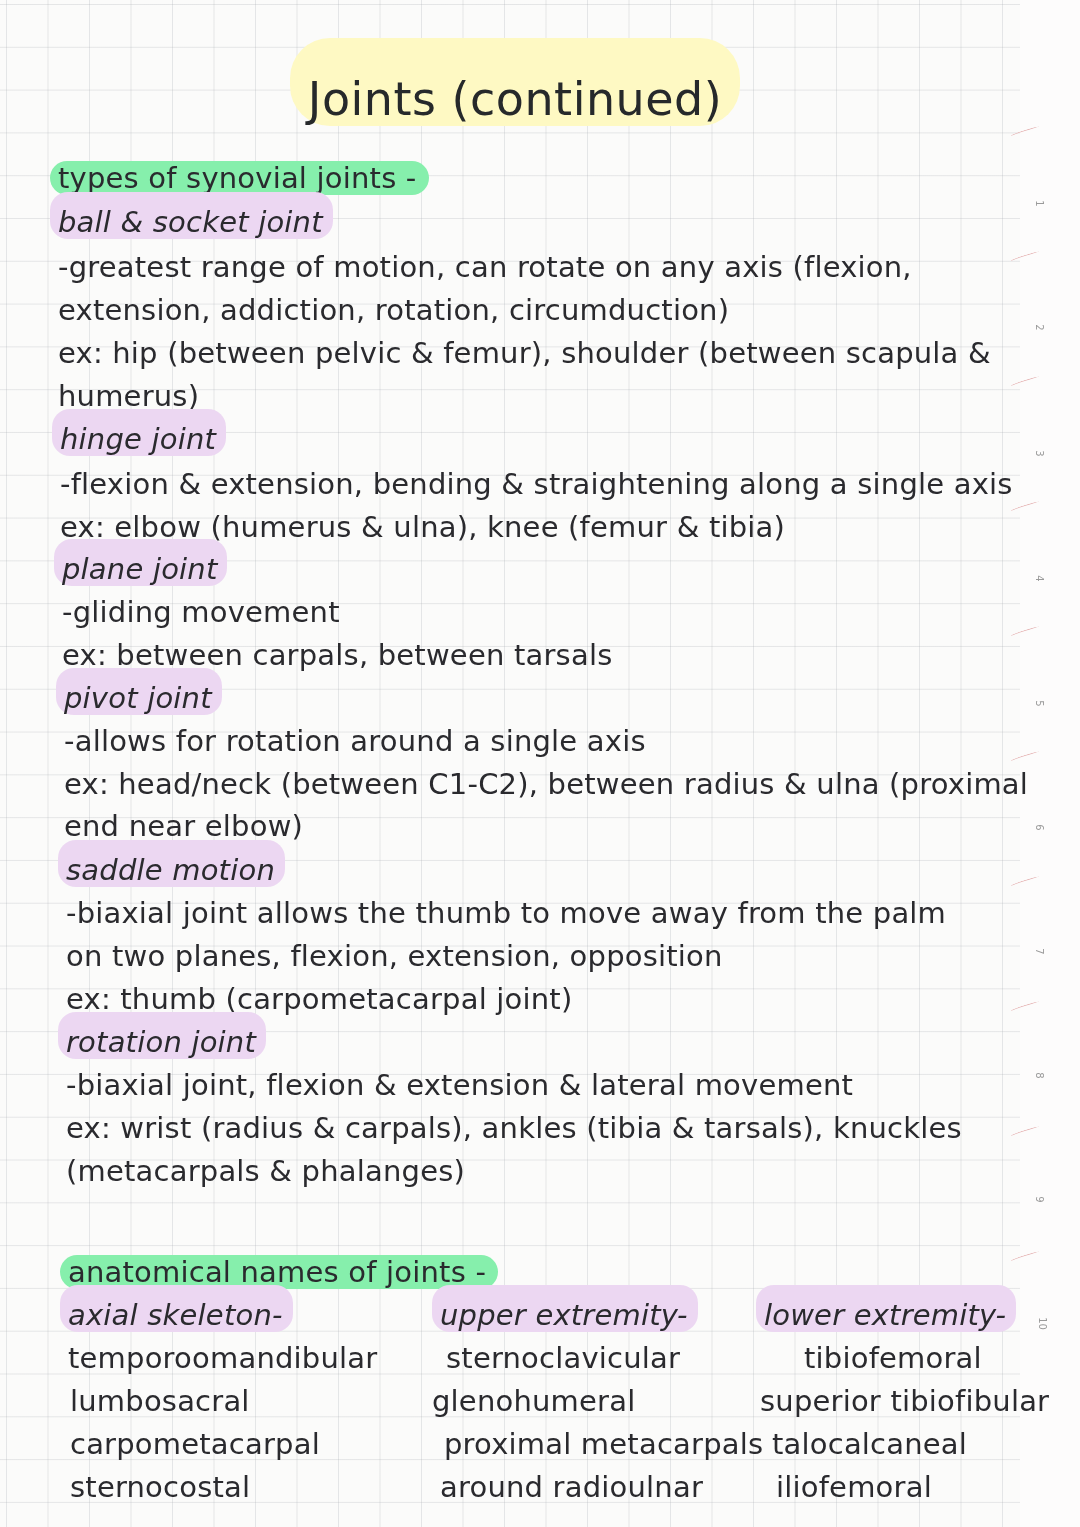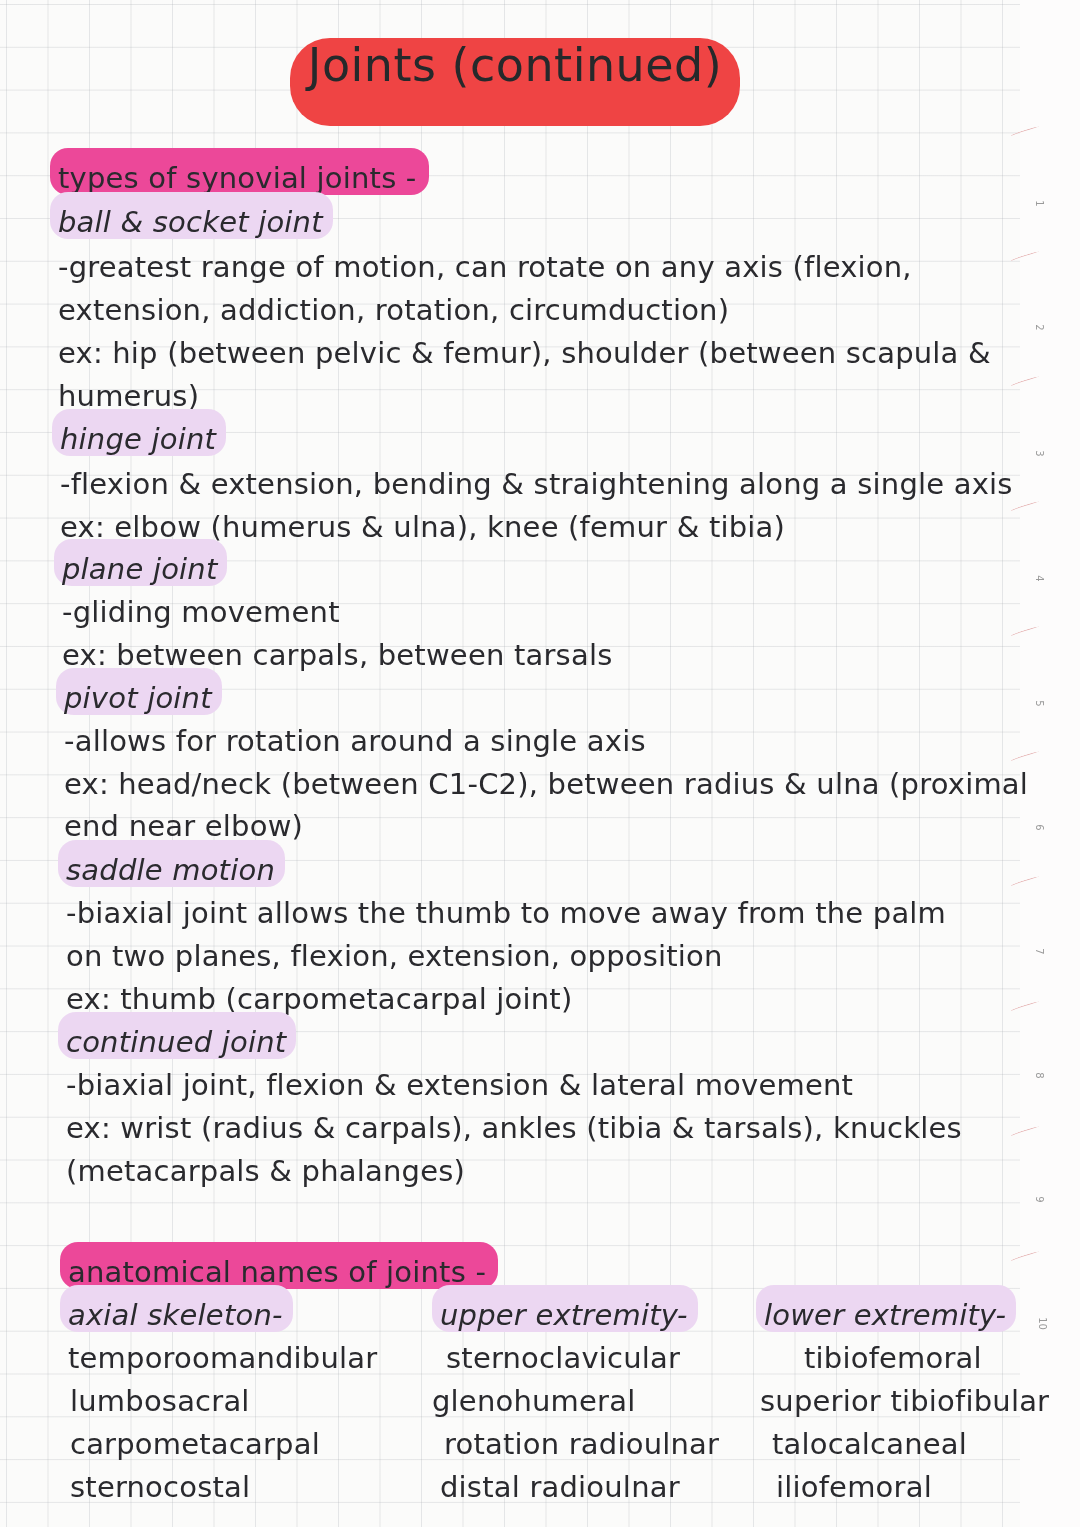--- a/index.html
+++ b/index.html
@@ -22,31 +22,31 @@
   .page-mark {
     position: absolute; left: 1036px; font-size: 10px; color: #9a9a9a;
     transform: rotate(90deg);
   }
   .tick {
     position: absolute; left: 1010px; width: 30px; height: 2px;
     border-top: 1.5px solid #e7b8b8; transform: rotate(-18deg); border-radius: 50%;
   }
   .title-wrap {
     position: absolute; left: 290px; top: 38px; width: 450px; height: 88px;
-    background: #ef4444; border-radius: 40px;
-    display: flex; align-items: flex-start; justify-content: center;
+    background: #fef9c3; border-radius: 40px;
+    display: flex; align-items: flex-end; justify-content: center;
   }
   .title {
     font-size: 46px; letter-spacing: 0.5px; color: #26292b;
   }
   .line {
     position: absolute; font-size: 29px; white-space: nowrap; line-height: 40px;
     letter-spacing: 0.2px;
   }
-  .hl-blue { background: #ec4899; border-radius: 18px; padding: 13px 12px 0 8px; margin-left: -8px; }
+  .hl-blue { background: #86efac; border-radius: 18px; padding: 0 12px 0 8px; margin-left: -8px; }
   .hl-pink { background: #ecd7f2; border-radius: 18px; padding: 13px 10px 0 8px; margin-left: -8px; font-style: italic; }
 </style>
 </head>
 <body>
 
 <div class="margin-strip"></div>
 
 <span class="page-mark" style="top:198px">1</span>
 <span class="page-mark" style="top:322px">2</span>
 <span class="page-mark" style="top:448px">3</span>
@@ -94,38 +94,38 @@
 <div class="line" style="left:64px; top:678px"><span class="hl-pink">pivot joint</span></div>
 <div class="line" style="left:64px; top:721px">-allows for rotation around a single axis</div>
 <div class="line" style="left:64px; top:764px">ex: head/neck (between C1-C2), between radius &amp; ulna (proximal</div>
 <div class="line" style="left:64px; top:806px">end near elbow)</div>
 
 <div class="line" style="left:66px; top:850px"><span class="hl-pink">saddle motion</span></div>
 <div class="line" style="left:66px; top:893px">-biaxial joint allows the thumb to move away from the palm</div>
 <div class="line" style="left:66px; top:936px">on two planes, flexion, extension, opposition</div>
 <div class="line" style="left:66px; top:979px">ex: thumb (carpometacarpal joint)</div>
 
-<div class="line" style="left:66px; top:1022px"><span class="hl-pink">continued joint</span></div>
+<div class="line" style="left:66px; top:1022px"><span class="hl-pink">rotation joint</span></div>
 <div class="line" style="left:66px; top:1065px">-biaxial joint, flexion &amp; extension &amp; lateral movement</div>
 <div class="line" style="left:66px; top:1108px">ex: wrist (radius &amp; carpals), ankles (tibia &amp; tarsals), knuckles</div>
 <div class="line" style="left:66px; top:1151px">(metacarpals &amp; phalanges)</div>
 
 <div class="line" style="left:68px; top:1252px">
   <span class="hl-blue">anatomical names of joints -</span>
 </div>
 
 <div class="line" style="left:68px; top:1295px"><span class="hl-pink">axial skeleton-</span></div>
 <div class="line" style="left:68px; top:1338px">temporoomandibular</div>
 <div class="line" style="left:70px; top:1381px">lumbosacral</div>
 <div class="line" style="left:70px; top:1424px">carpometacarpal</div>
 <div class="line" style="left:70px; top:1467px">sternocostal</div>
 
 <div class="line" style="left:440px; top:1295px"><span class="hl-pink">upper extremity-</span></div>
 <div class="line" style="left:446px; top:1338px">sternoclavicular</div>
 <div class="line" style="left:432px; top:1381px">glenohumeral</div>
-<div class="line" style="left:444px; top:1424px">rotation radioulnar</div>
-<div class="line" style="left:440px; top:1467px">distal radioulnar</div>
+<div class="line" style="left:444px; top:1424px">proximal metacarpals</div>
+<div class="line" style="left:440px; top:1467px">around radioulnar</div>
 
 <div class="line" style="left:764px; top:1295px"><span class="hl-pink">lower extremity-</span></div>
 <div class="line" style="left:804px; top:1338px">tibiofemoral</div>
 <div class="line" style="left:760px; top:1381px">superior tibiofibular</div>
 <div class="line" style="left:772px; top:1424px">talocalcaneal</div>
 <div class="line" style="left:776px; top:1467px">iliofemoral</div>
 
 </body></html>

